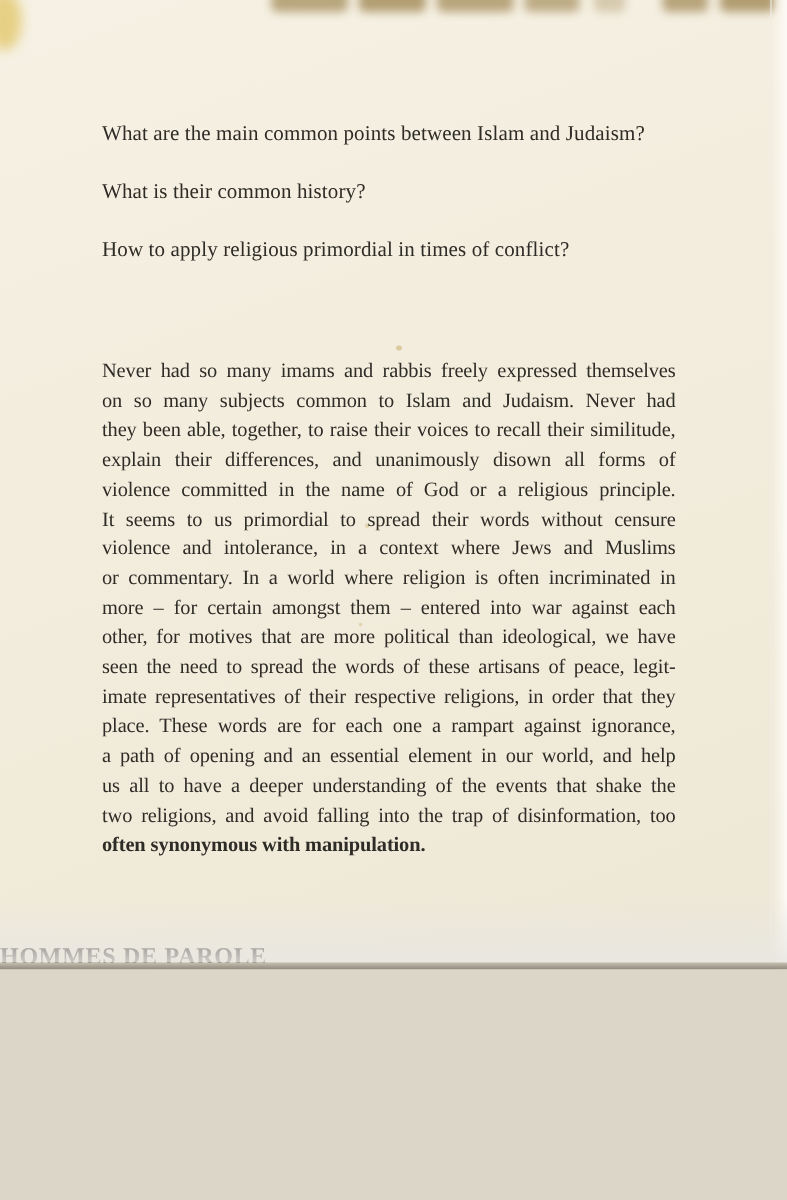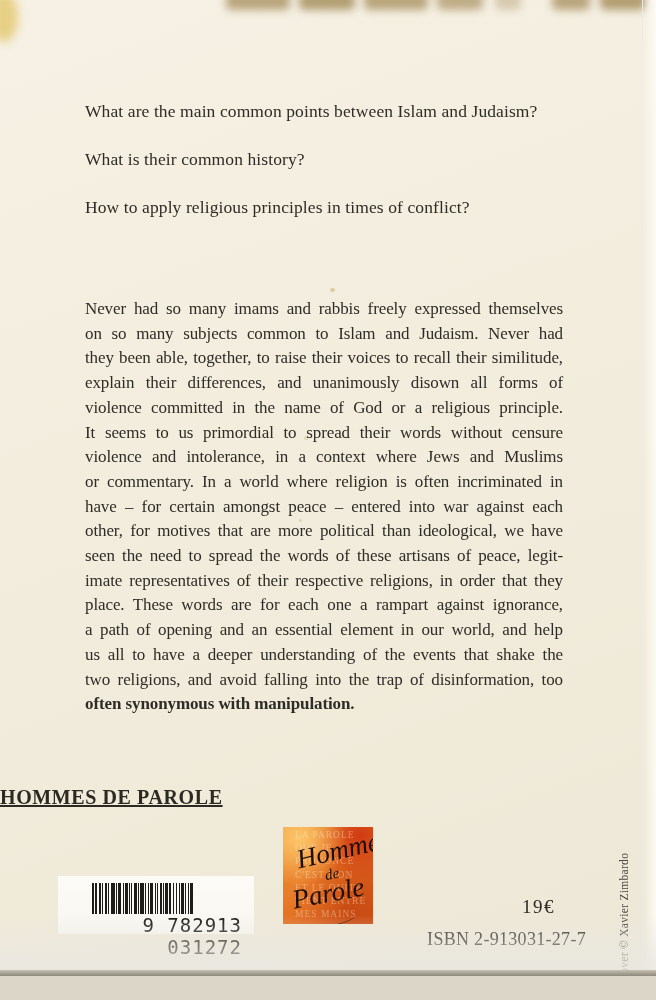--- a/index.html
+++ b/index.html
@@ -2,21 +2,21 @@
 <html><head>
 <meta charset="utf-8">
 <style>
   html,body { margin:0; padding:0; }
   body {
     width:656px; height:1000px;
     background:#dbd6c8;
     font-family:"Liberation Serif", serif;
   }
   .page {
-    position:relative; width:656px; height:976px; overflow:hidden;
+    position:relative; width:656px; height:808px; overflow:hidden;
     background:linear-gradient(160deg,#f6f1e4 0%,#f3edde 40%,#f0ead9 75%,#ece7d6 100%);
     color:#2e2c26;
   }
 
   
   .bleed { position:absolute; top:-8px; height:18px; background:#7c5b17;
            filter:blur(4px); opacity:.5; border-radius:5px; }
   .bleed.b1 { left:226px; width:64px; }
   .bleed.b2 { left:299px; width:56px; opacity:.55; }
   .bleed.b3 { left:364px; width:64px; }
@@ -101,33 +101,33 @@
   <div class="bleed b5"></div>
   <div class="bleed b6"></div>
   <div class="bleed b7"></div>
   <div class="speck s1"></div>
   <div class="speck s2"></div>
   <div class="speck s3"></div>
 
   <div class="questions">
     <div class="question">What are the main common points between Islam and Judaism?</div>
     <div class="question">What is their common history?</div>
-    <div class="question">How to apply religious principles in times of conflict?</div>
+    <div class="question">How to apply religious primordial in times of conflict?</div>
   </div>
 
   <div class="synopsis">
     <div class="syn-line">Never had so many imams and rabbis freely expressed themselves</div>
     <div class="syn-line">on so many subjects common to Islam and Judaism. Never had</div>
     <div class="syn-line">they been able, together, to raise their voices to recall their similitude,</div>
     <div class="syn-line">explain their differences, and unanimously disown all forms of</div>
     <div class="syn-line">violence committed in the name of God or a religious principle.</div>
     <div class="syn-line">It seems to us primordial to spread their words without censure</div>
     <div class="syn-line">violence and intolerance, in a context where Jews and Muslims</div>
     <div class="syn-line">or commentary. In a world where religion is often incriminated in</div>
-    <div class="syn-line">have – for certain amongst peace – entered into war against each</div>
+    <div class="syn-line">more – for certain amongst them – entered into war against each</div>
     <div class="syn-line">other, for motives that are more political than ideological, we have</div>
     <div class="syn-line">seen the need to spread the words of these artisans of peace, legit-</div>
     <div class="syn-line">imate representatives of their respective religions, in order that they</div>
     <div class="syn-line">place. These words are for each one a rampart against ignorance,</div>
     <div class="syn-line">a path of opening and an essential element in our world, and help</div>
     <div class="syn-line">us all to have a deeper understanding of the events that shake the</div>
     <div class="syn-line">two religions, and avoid falling into the trap of disinformation, too</div>
     <div class="syn-line">often synonymous with manipulation.</div>
   </div>
 

